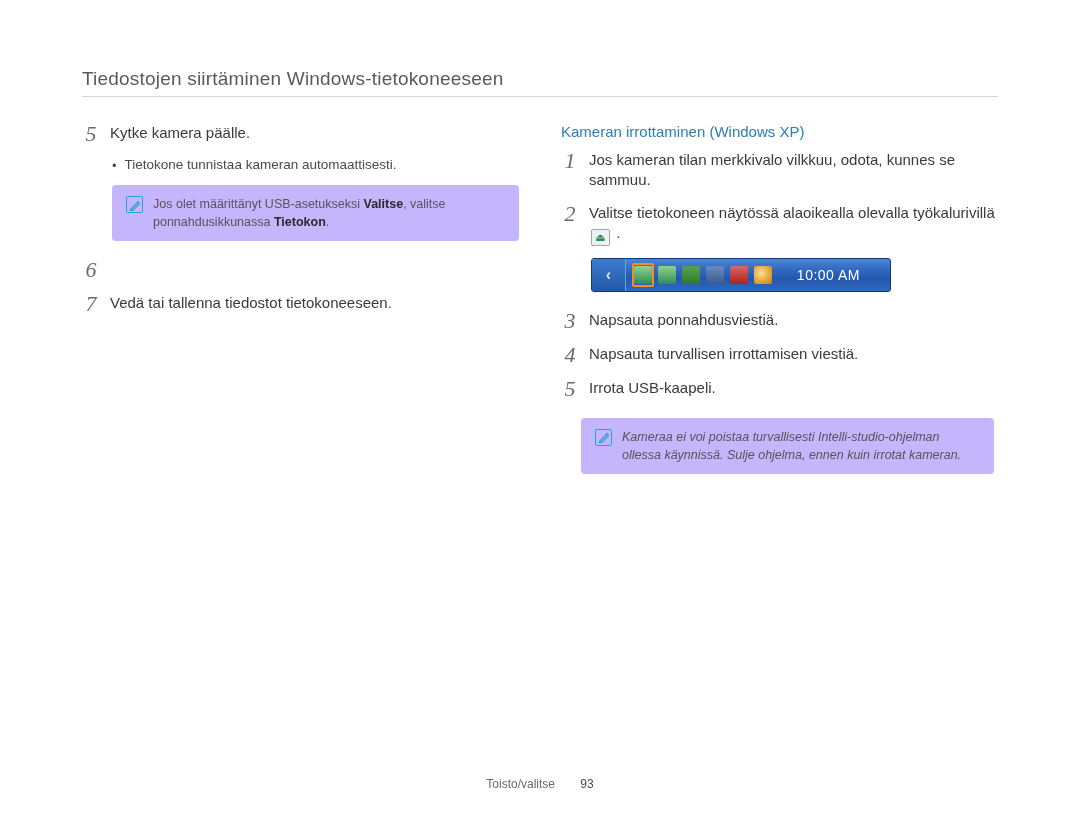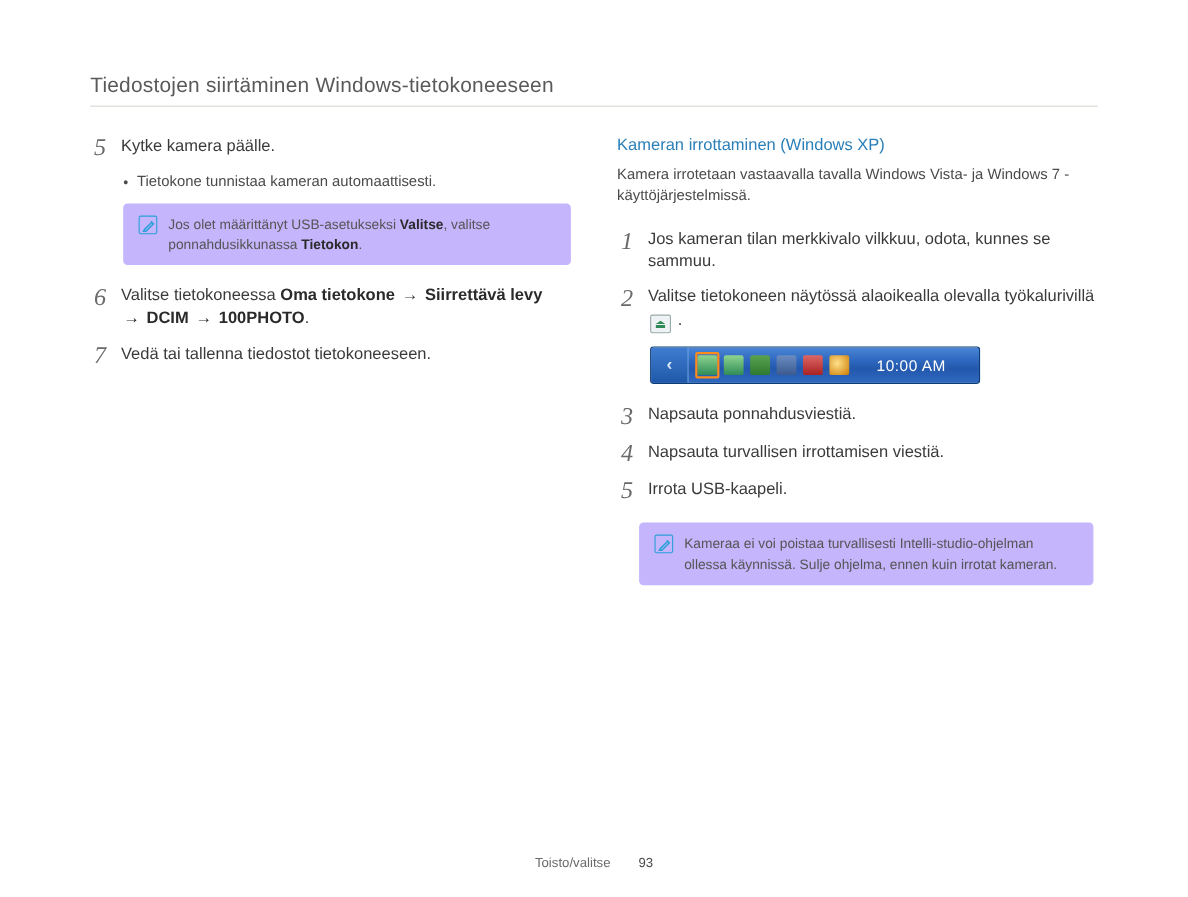--- a/index.html
+++ b/index.html
@@ -206,42 +206,32 @@
               <path d="M3 13 L12 4 L14 6 L5 15 L2 15 Z M11 3 L13 5"></path>
             </svg>
         </span>
         <span>
           <span>Jos olet määrittänyt USB-asetukseksi </span><b>Valitse</b><span>, valitse ponnahdusikkunassa </span><b>Tietokon</b><span>.</span>
         </span>
       </div>
 
       <div class="step">
         <div class="step-num">6</div>
-        <div class="step-body">
-          <span>Valitse tietokoneessa </span><b>Oma tietokone</b>
-          <span class="arrow">→</span>
-          <b>Siirrettävä levy</b><br>
-          <b><span class="arrow">→</span>
-          <span>DCIM</span>
-          <span class="arrow">→</span>
-          <span>100PHOTO</span></b><span>.</span>
-        </div>
       </div>
 
       <div class="step">
         <div class="step-num">7</div>
         <div class="step-body">Vedä tai tallenna tiedostot tietokoneeseen.</div>
       </div>
 
     </div>
 
     <div class="col">
 
       <div class="heading-blue">Kameran irrottaminen (Windows XP)</div>
-      <div class="intro-text">Kamera irrotetaan vastaavalla tavalla Windows Vista- ja Windows 7 -käyttöjärjestelmissä.</div>
 
       <div class="step">
         <div class="step-num">1</div>
         <div class="step-body">Jos kameran tilan merkkivalo vilkkuu, odota, kunnes se sammuu.</div>
       </div>
 
       <div class="step">
         <div class="step-num">2</div>
         <div class="step-body">
           <span>Valitse tietokoneen näytössä alaoikealla olevalla työkalurivillä </span>
@@ -280,21 +270,21 @@
       <div class="step">
         <div class="step-num">4</div>
         <div class="step-body">Napsauta turvallisen irrottamisen viestiä.</div>
       </div>
 
       <div class="step">
         <div class="step-num">5</div>
         <div class="step-body">Irrota USB-kaapeli.</div>
       </div>
 
-      <div class="note-box full" style="margin-top:18px;">
+      <div class="note-box full" style="margin-top:18px;font-style:italic;">
         <span class="note-icon">
           <svg viewBox="0 0 16 16">
               <path d="M3 13 L12 4 L14 6 L5 15 L2 15 Z M11 3 L13 5"></path>
             </svg>
         </span>
         <span>Kameraa ei voi poistaa turvallisesti Intelli-studio-ohjelman ollessa käynnissä. Sulje ohjelma, ennen kuin irrotat kameran.</span>
       </div>
 
     </div>
   </div>

